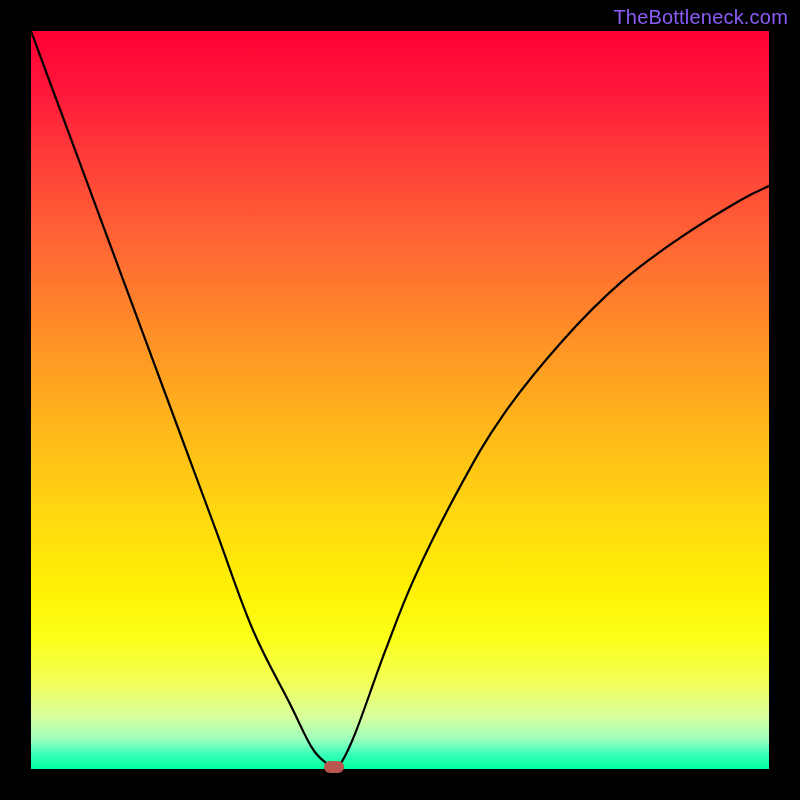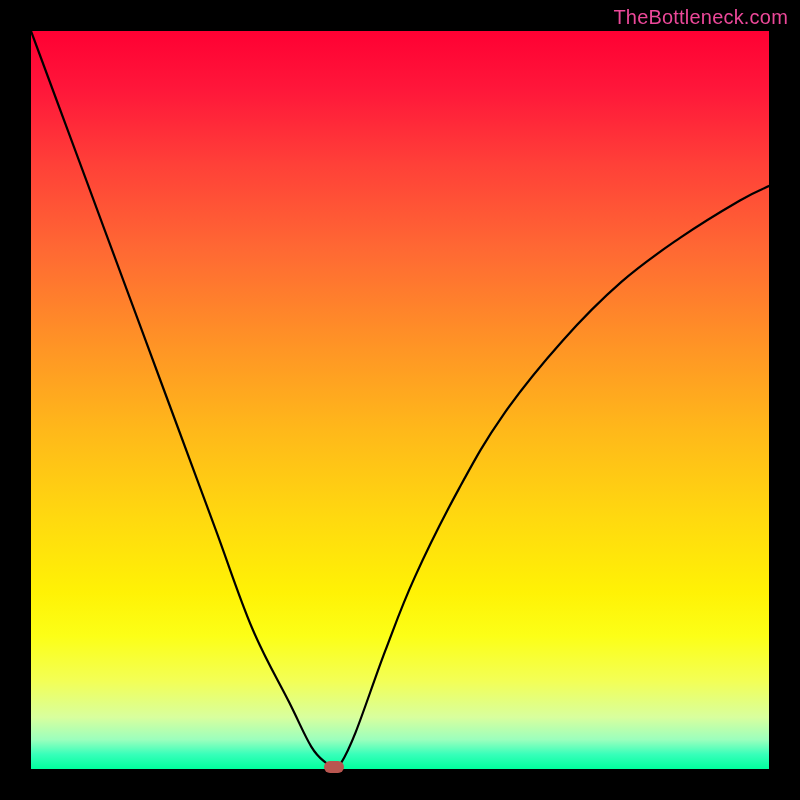--- a/index.html
+++ b/index.html
@@ -36,21 +36,21 @@
       #d8ff9e 93%,
       #9cffbd 96%,
       #38ffba 98%,
       #00ff9d 100%
     );
   }
   .watermark {
     position: absolute;
     top: 6px;
     right: 12px;
-    color: #ec4899;
+    color: #8b5cf6;
     font-size: 20px;
     font-weight: 500;
     letter-spacing: 0.2px;
     pointer-events: none;
     user-select: none;
   }
   .curve-svg {
     position: absolute;
     left: 31px;
     top: 31px;

